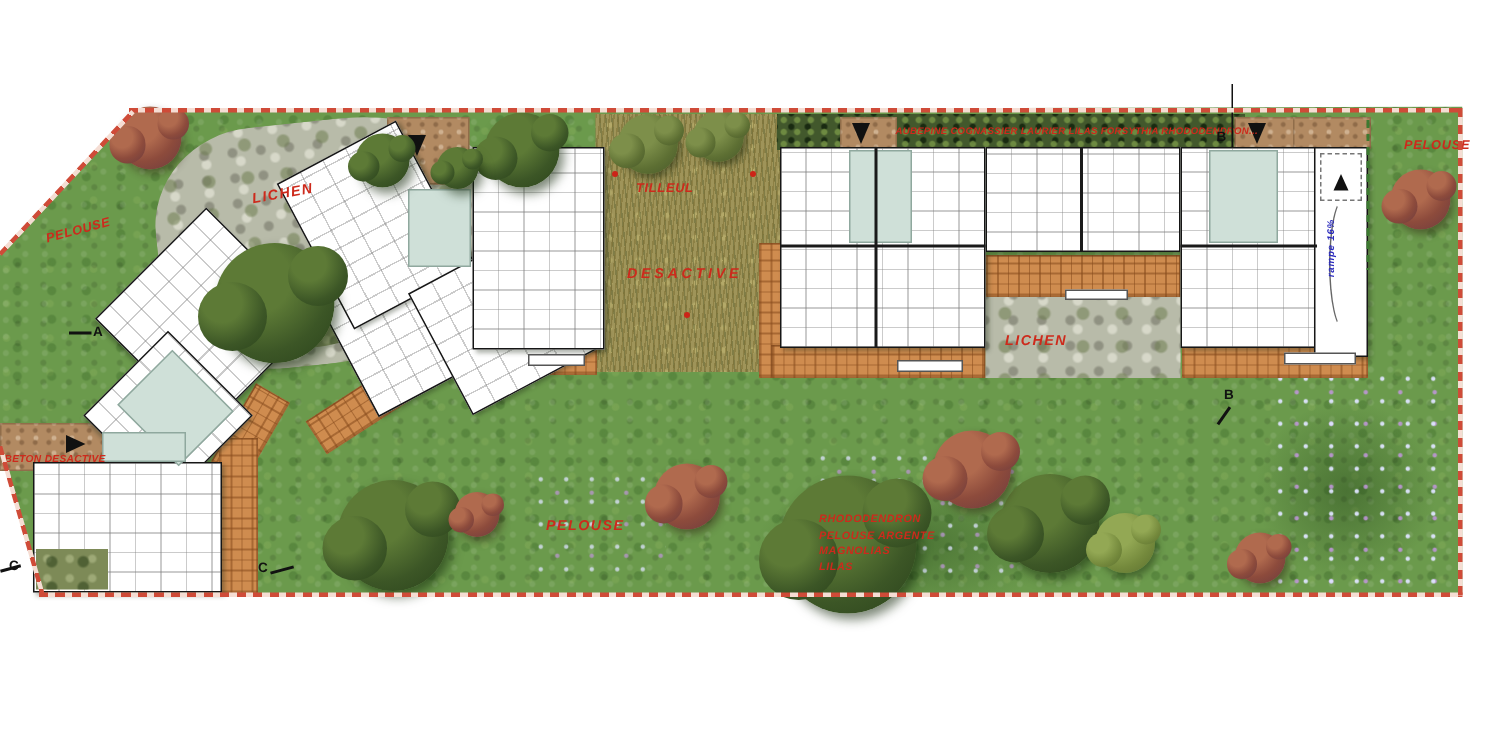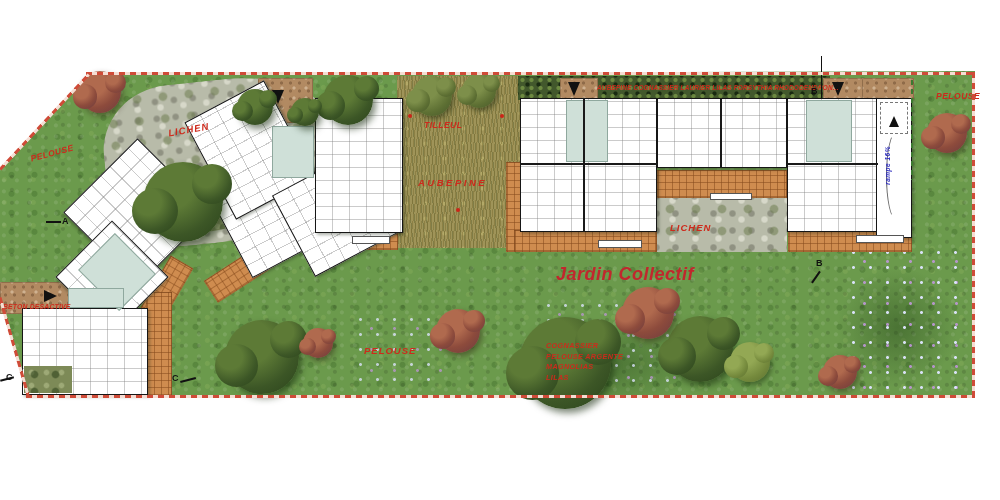--- a/index.html
+++ b/index.html
@@ -212,30 +212,29 @@
   <div class="tree red" style="left:823px;top:355px;width:34px;height:34px;"></div>
   <div class="tree red" style="left:927px;top:113px;width:40px;height:40px;"></div>
 
   <div class="rdot" style="left:408px;top:114px;"></div>
   <div class="rdot" style="left:500px;top:114px;"></div>
   <div class="rdot" style="left:456px;top:208px;"></div>
 
   <div class="lbl sm" style="left:30px;top:148px;transform:rotate(-15deg);">PELOUSE</div>
   <div class="lbl" style="left:168px;top:124px;transform:rotate(-10deg);">LICHEN</div>
   <div class="lbl sm" style="left:424px;top:120px;">TILLEUL</div>
-  <div class="lbl" style="left:418px;top:177px;letter-spacing:2.5px;">AUBEPINE</div>
+  <div class="lbl" style="left:418px;top:177px;letter-spacing:2.5px;">DESACTIVE</div>
   <div class="lbl tiny" style="left:597px;top:84px;">AUBEPINE COGNASSIER LAURIER LILAS FORSYTHIA RHODODENDRON...</div>
   <div class="lbl sm" style="left:936px;top:91px;">PELOUSE</div>
   <div class="lbl" style="left:670px;top:222px;">LICHEN</div>
-  <div class="lbl big" style="left:556px;top:264px;">Jardin Collectif</div>
   <div class="lbl" style="left:364px;top:345px;">PELOUSE</div>
   <div class="lbl tiny" style="left:3px;top:303px;font-size:6.8px;">BETON DESACTIVE</div>
 
   <div style="left:546px;top:341px;">
-    <div class="lbl list" style="position:static;">COGNASSIER</div>
+    <div class="lbl list" style="position:static;">RHODODENDRON</div>
     <div class="lbl list" style="position:static;">PELOUSE ARGENTE</div>
     <div class="lbl list" style="position:static;font-style:italic;">MAGNOLIAS</div>
     <div class="lbl list" style="position:static;">LILAS</div>
   </div>
 
   <div class="mk" style="left:62px;top:216px;">A</div>
   <div class="mkline" style="left:46px;top:221px;width:15px;height:1.5px;"></div>
   <div class="mk" style="left:811px;top:86px;">B</div>
   <div class="mkline" style="left:821px;top:56px;width:1px;height:42px;"></div>
   <div class="mk" style="left:816px;top:258px;">B</div>

